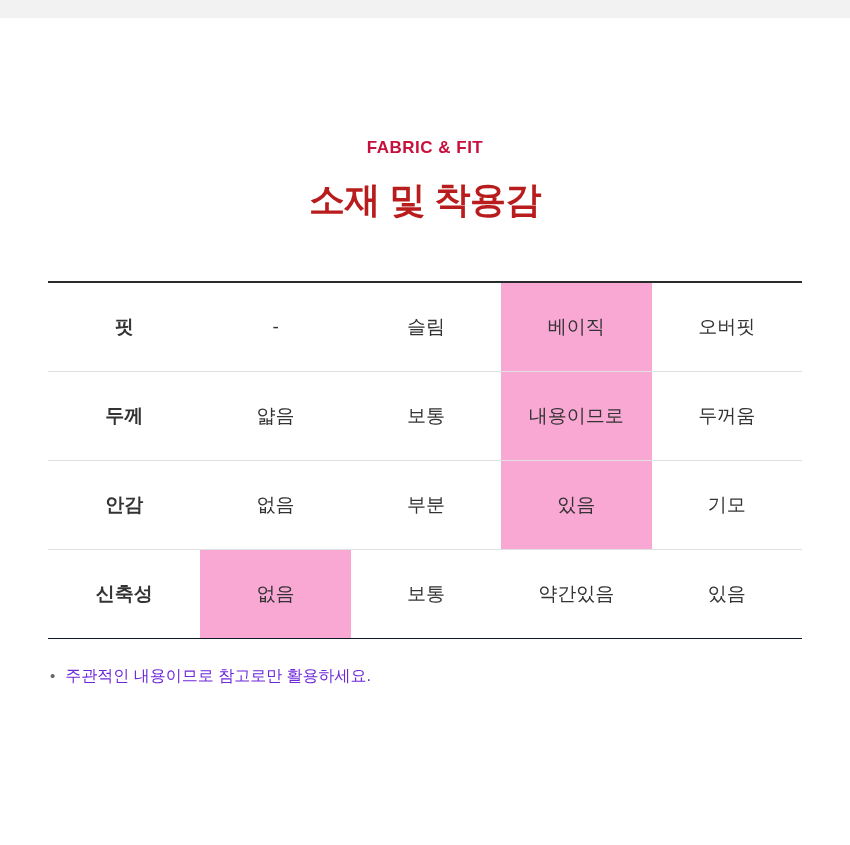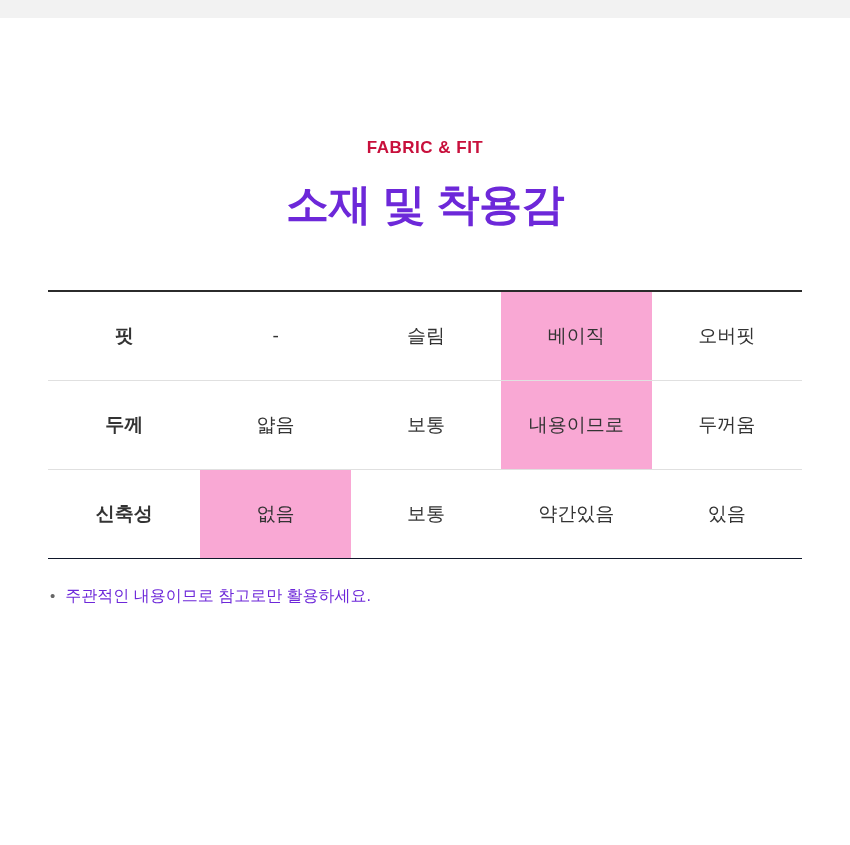--- a/index.html
+++ b/index.html
@@ -33,22 +33,22 @@
     margin-top: 120px;
     text-align: center;
     color: #c8103c;
     font-size: 17px;
     font-weight: bold;
     letter-spacing: 0.5px;
   }
   .headline {
     margin-top: 18px;
     text-align: center;
-    color: #6d28d9;
-    font-size: 43px;
+    color: #b91c1c;
+    font-size: 36px;
     font-weight: bold;
     letter-spacing: -0.5px;
   }
   .table-wrap {
     margin-top: 56px;
   }
   table.fabric-table {
     width: 100%;
     border-collapse: collapse;
     table-layout: fixed;
@@ -123,20 +123,27 @@
             <td class="opt-cell">오버핏</td>
           </tr>
           <tr>
             <td class="label-cell">두께</td>
             <td class="opt-cell">얇음</td>
             <td class="opt-cell">보통</td>
             <td class="opt-cell selected">내용이므로</td>
             <td class="opt-cell">두꺼움</td>
           </tr>
           <tr>
+            <td class="label-cell">안감</td>
+            <td class="opt-cell">없음</td>
+            <td class="opt-cell">부분</td>
+            <td class="opt-cell selected">있음</td>
+            <td class="opt-cell">기모</td>
+          </tr>
+          <tr>
             <td class="label-cell">신축성</td>
             <td class="opt-cell selected">없음</td>
             <td class="opt-cell">보통</td>
             <td class="opt-cell">약간있음</td>
             <td class="opt-cell">있음</td>
           </tr>
         </tbody>
       </table>
     </div>
 

